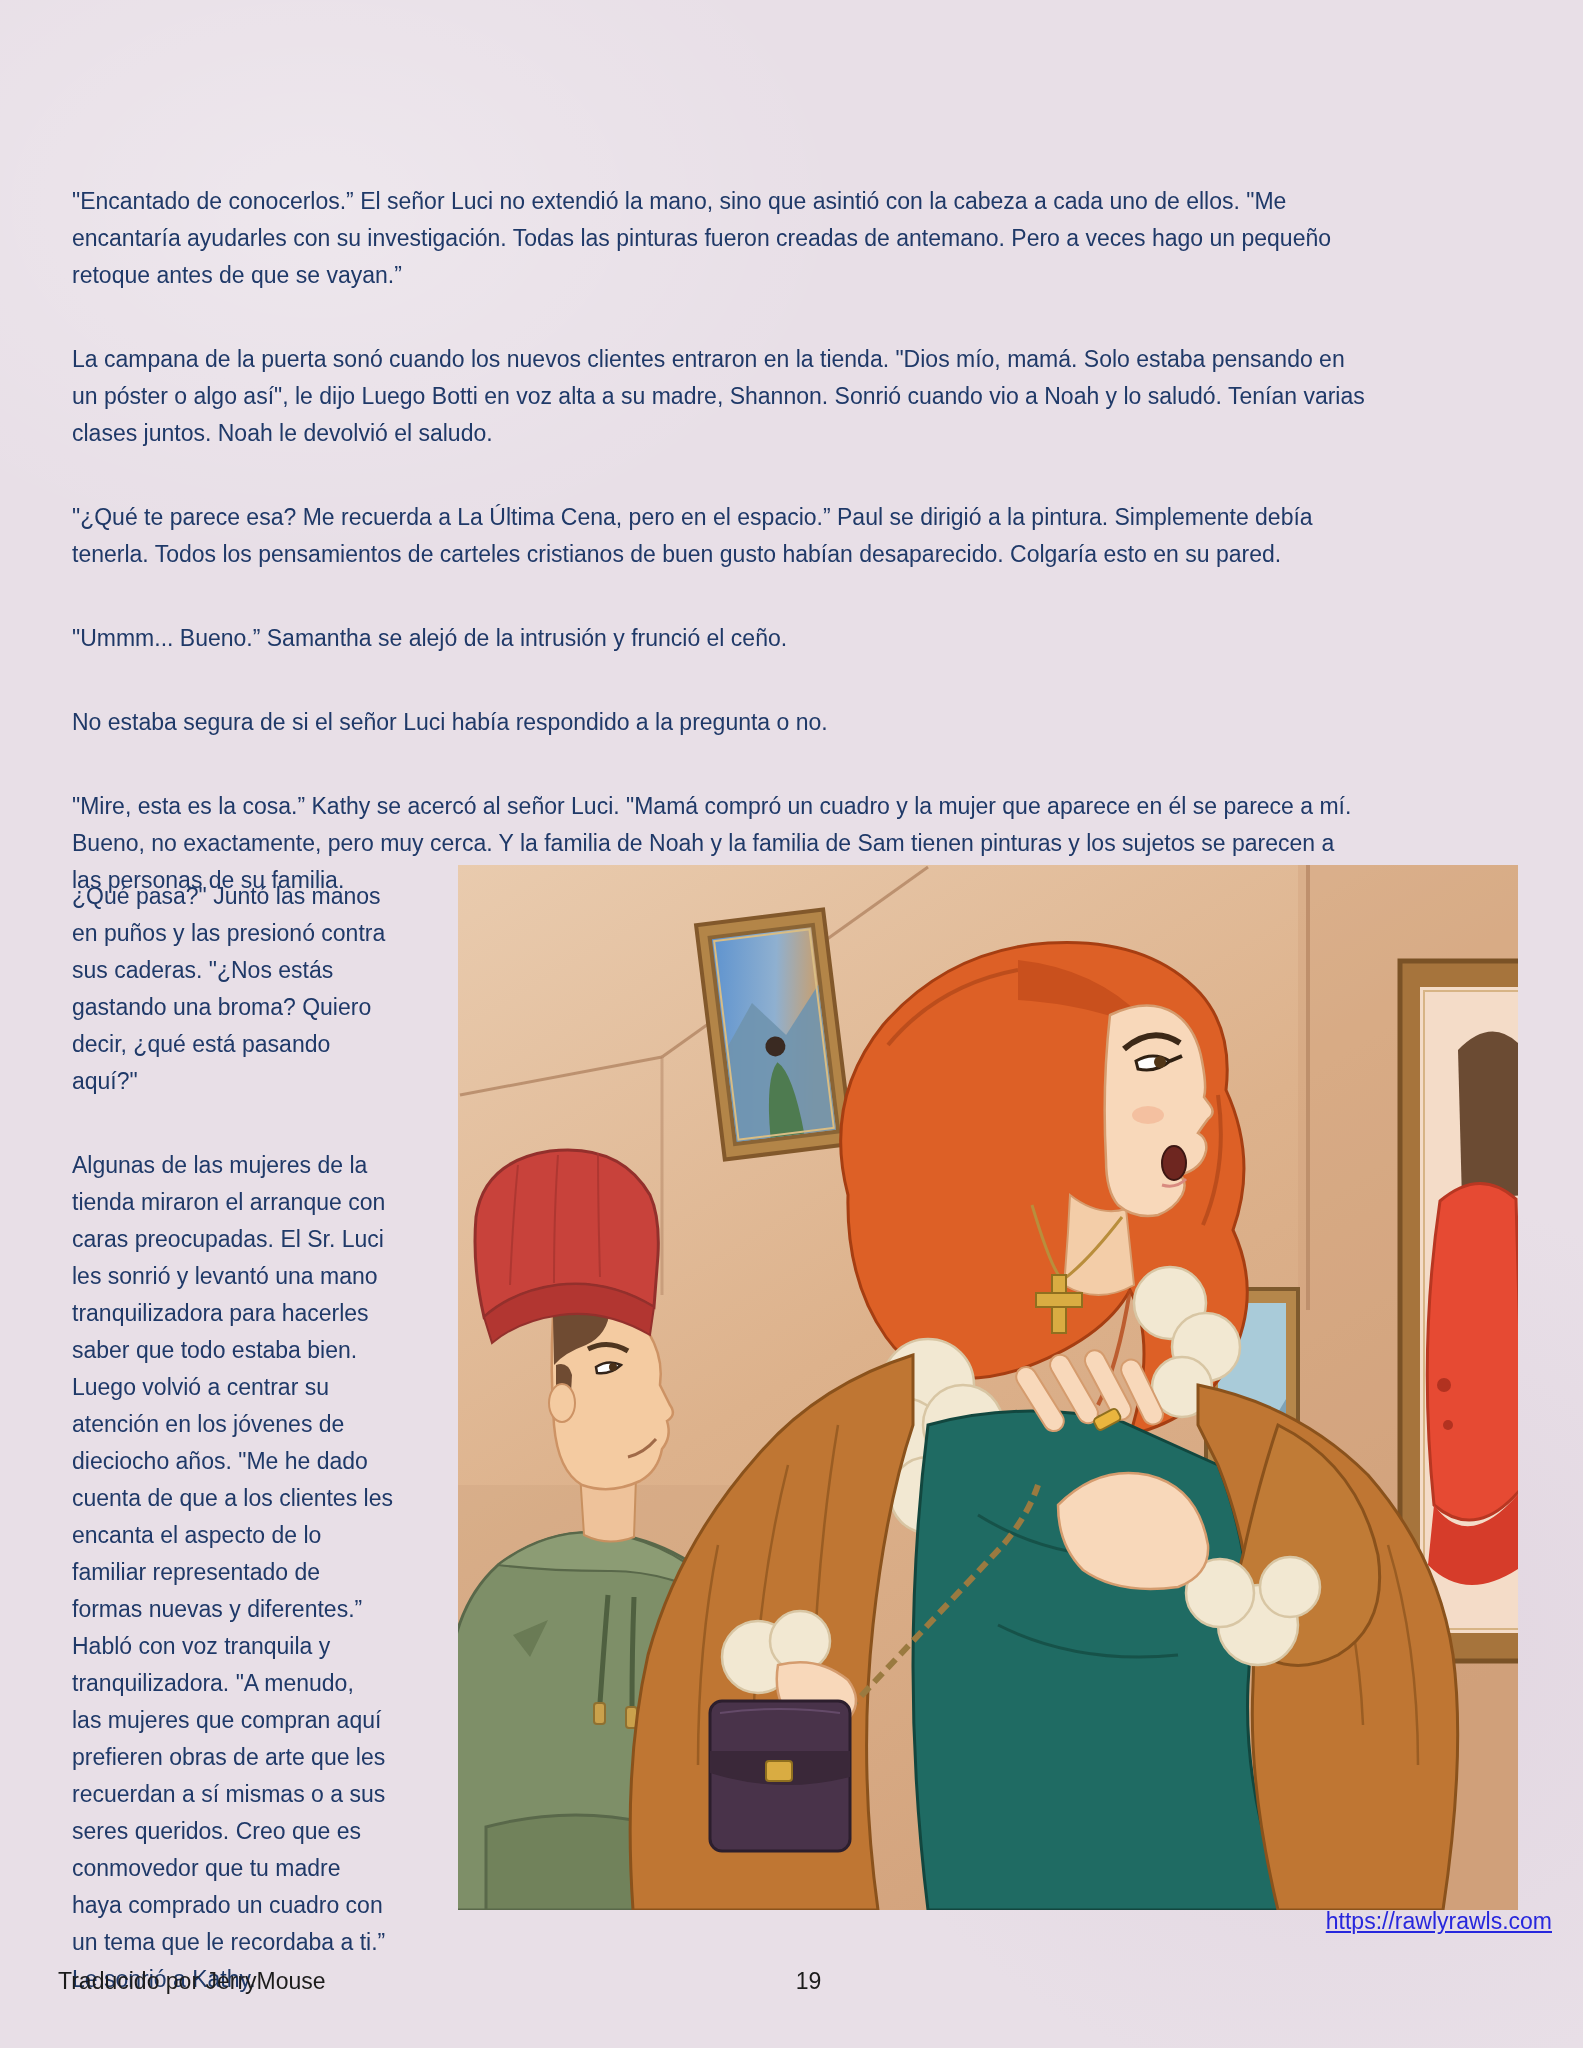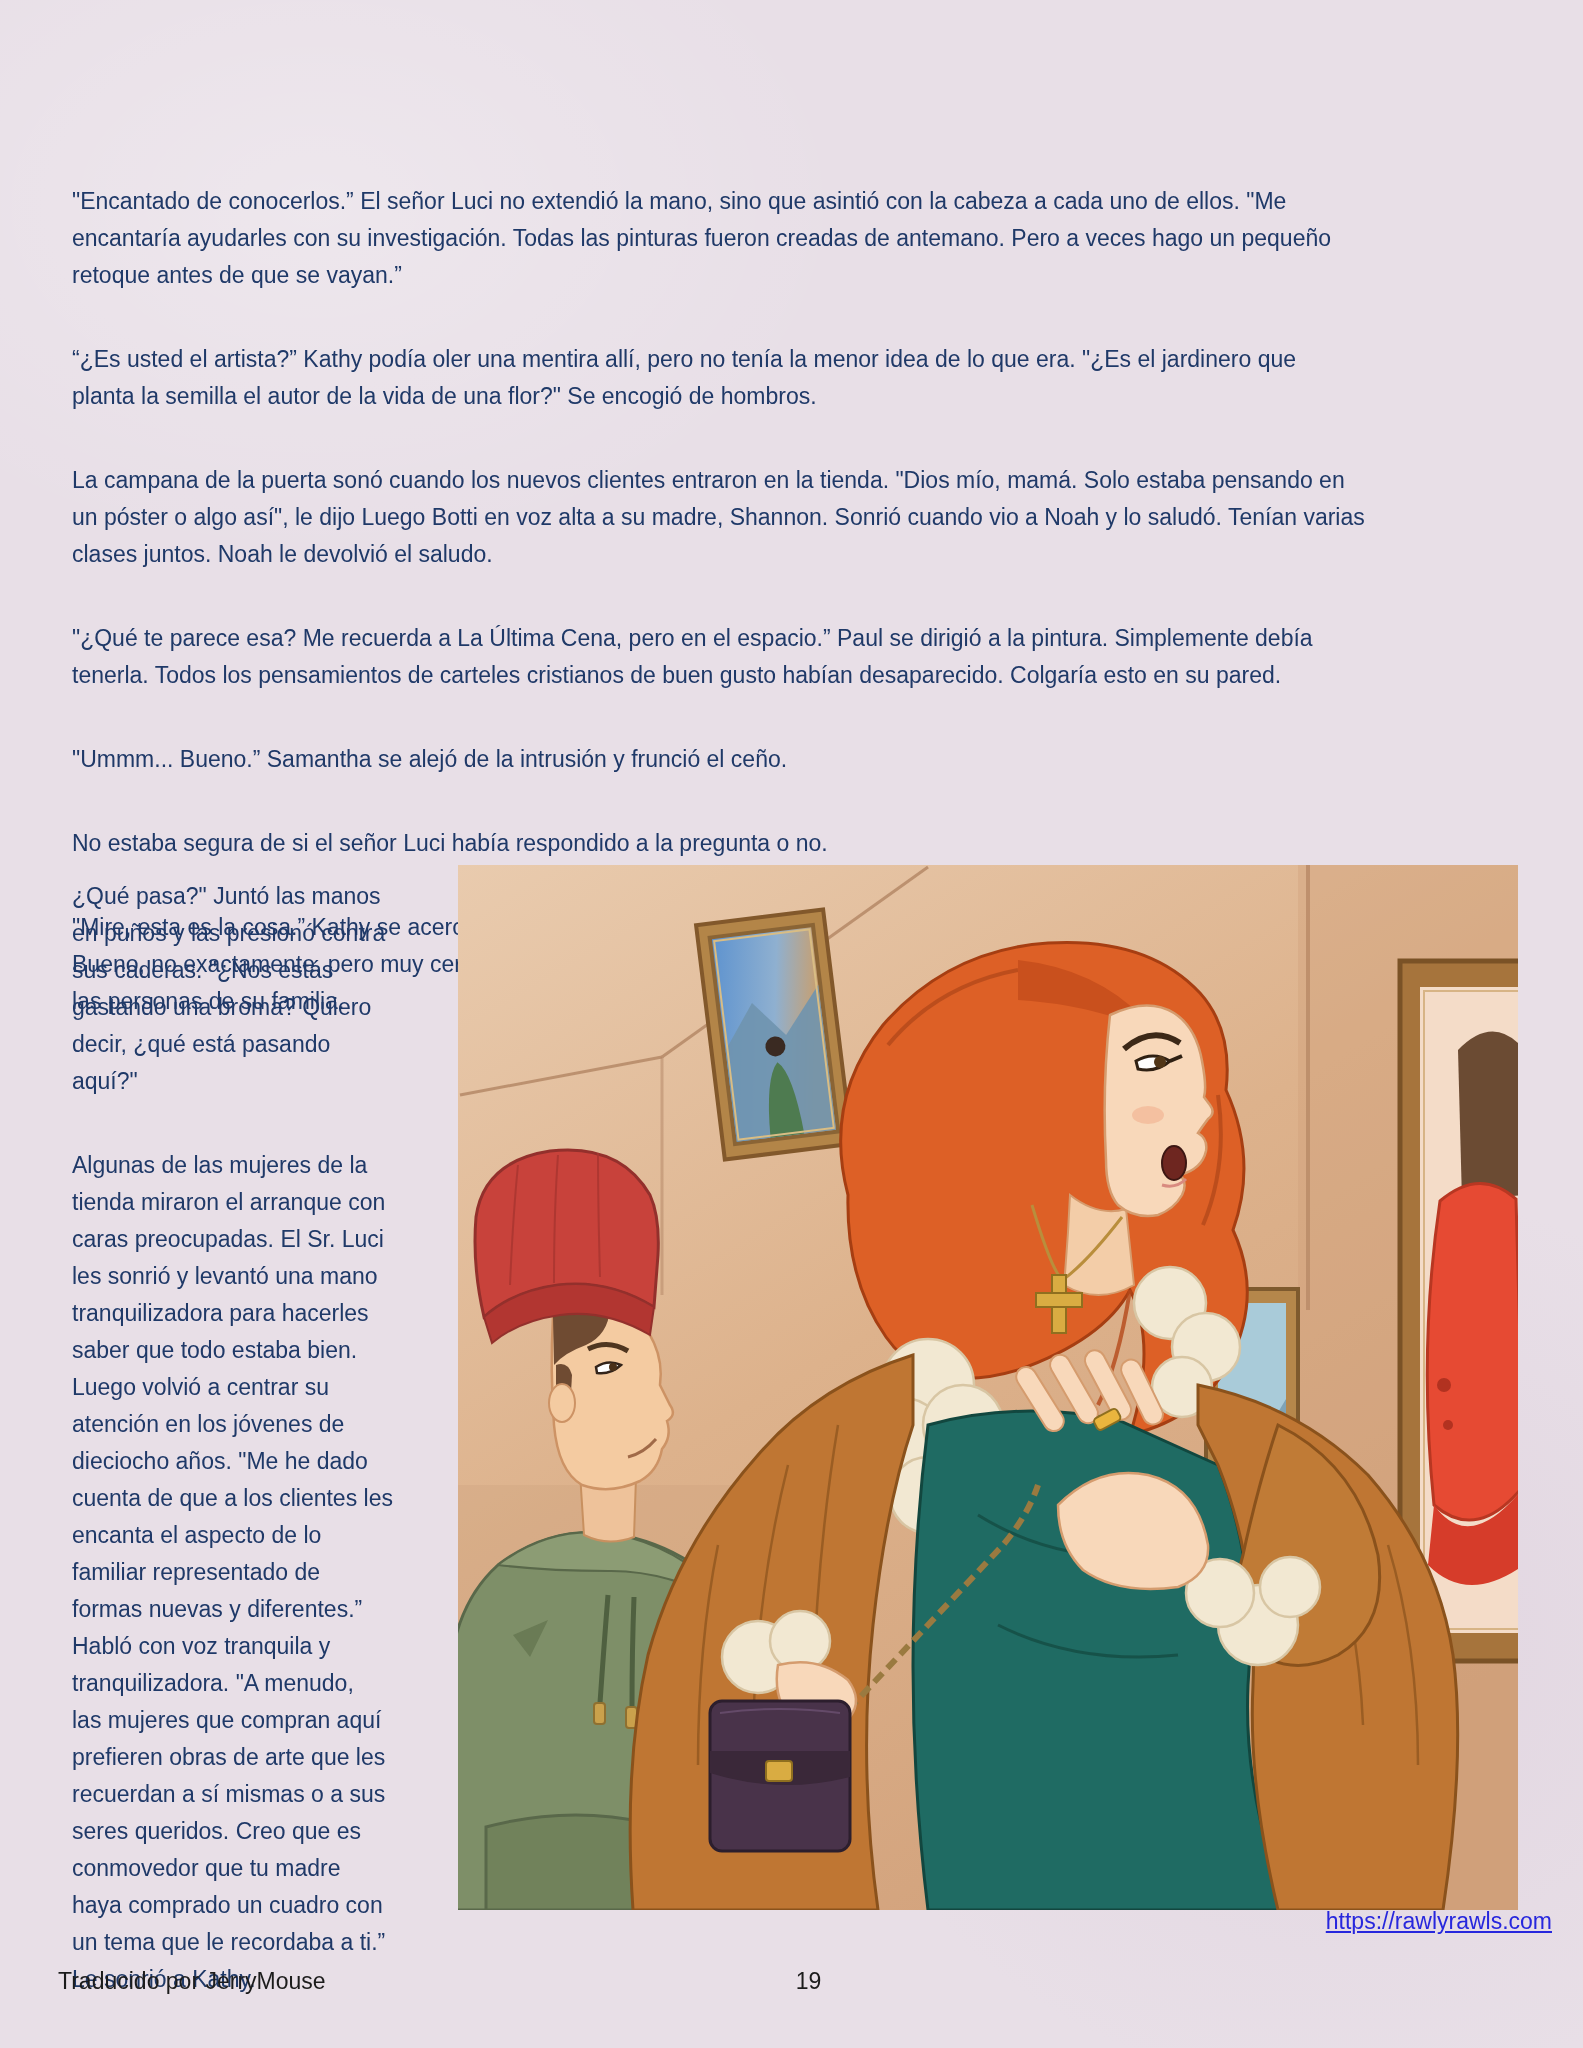--- a/index.html
+++ b/index.html
@@ -47,22 +47,20 @@
 </style>
 </head>
 <body>
 
 <div class="page">
 
   <div class="story-top">
     <p>"Encantado de conocerlos.” El señor Luci no extendió la mano, sino que asintió con la cabeza a cada uno de ellos. "Me
 encantaría ayudarles con su investigación. Todas las pinturas fueron creadas de antemano. Pero a veces hago un pequeño
 retoque antes de que se vayan.”</p>
-    <p>“¿Es usted el artista?” Kathy podía oler una mentira allí, pero no tenía la menor idea de lo que era. "¿Es el jardinero que
-planta la semilla el autor de la vida de una flor?" Se encogió de hombros.</p>
     <p>La campana de la puerta sonó cuando los nuevos clientes entraron en la tienda. "Dios mío, mamá. Solo estaba pensando en
 un póster o algo así", le dijo Luego Botti en voz alta a su madre, Shannon. Sonrió cuando vio a Noah y lo saludó. Tenían varias
 clases juntos. Noah le devolvió el saludo.</p>
     <p>"¿Qué te parece esa? Me recuerda a La Última Cena, pero en el espacio.” Paul se dirigió a la pintura. Simplemente debía
 tenerla. Todos los pensamientos de carteles cristianos de buen gusto habían desaparecido. Colgaría esto en su pared.</p>
     <p>"Ummm... Bueno.” Samantha se alejó de la intrusión y frunció el ceño.</p>
     <p>No estaba segura de si el señor Luci había respondido a la pregunta o no.</p>
     <p>"Mire, esta es la cosa.” Kathy se acercó al señor Luci. "Mamá compró un cuadro y la mujer que aparece en él se parece a mí.
 Bueno, no exactamente, pero muy cerca. Y la familia de Noah y la familia de Sam tienen pinturas y los sujetos se parecen a
 las personas de su familia.</p>

